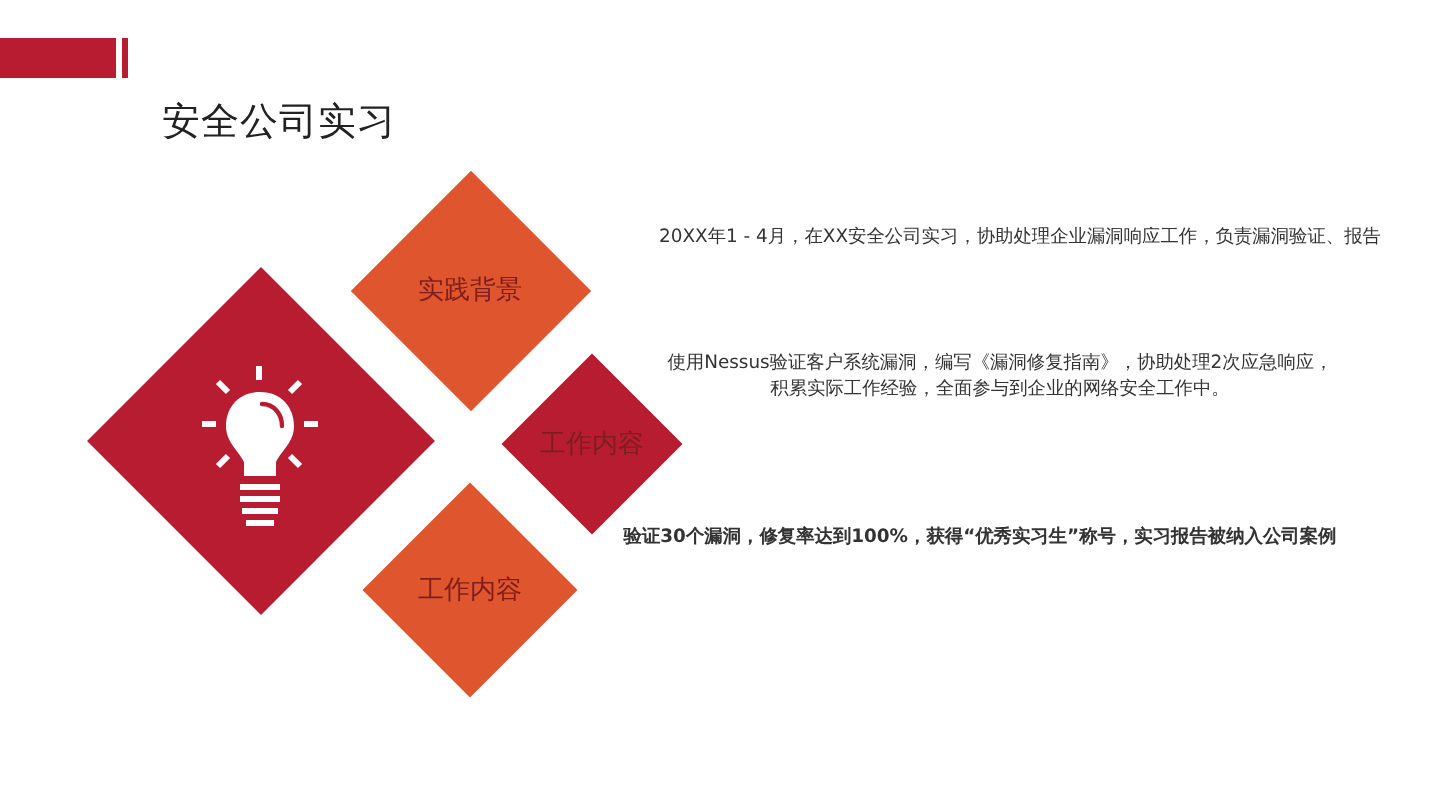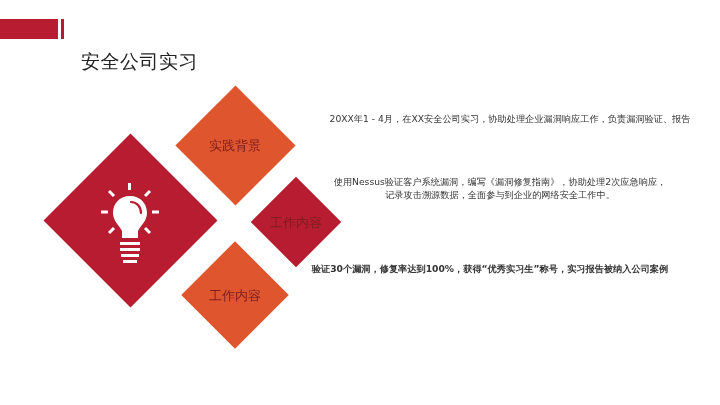--- a/index.html
+++ b/index.html
@@ -82,20 +82,20 @@
 <div class="diamond d-orange" style="left:192.5px; top:102.5px; width:85px; height:85px;"></div>
 <div class="diamond-label" style="left:235px; top:146px;">实践背景</div>
 <div class="desc" style="left:300px; top:112px; width:370px;margin-left:25px;">
   <div>20XX年1 - 4月，在XX安全公司实习，协助处理企业漏洞响应工作，负责漏洞验证、报告</div>
 </div>
 
 <div class="diamond d-red" style="left:264px; top:190px; width:64px; height:64px;"></div>
 <div class="diamond-label" style="left:296px; top:223px;text-align:center;">工作内容</div>
 <div class="desc" style="left:330px; top:175px; width:340px;">
   <div>使用Nessus验证客户系统漏洞，编写《漏洞修复指南》，协助处理2次应急响应，</div>
-  <div>记录攻击溯源数据，全面参与到企业的网络安全工作中。</div>
+  <div>积累实际工作经验，全面参与到企业的网络安全工作中。</div>
 </div>
 
 <div class="diamond d-orange" style="left:197px; top:257px; width:76px; height:76px;"></div>
 <div class="diamond-label" style="left:235px; top:296px;">工作内容</div>
 <div class="desc" style="left:305px; top:262px; width:370px;font-weight:bold;">
   <div>验证30个漏洞，修复率达到100%，获得“优秀实习生”称号，实习报告被纳入公司案例</div>
 </div>
 
 </body></html>

